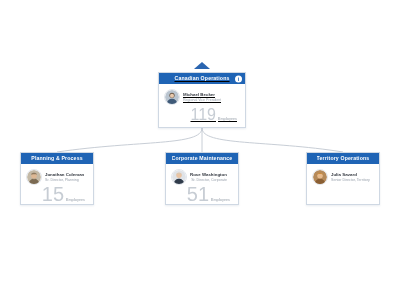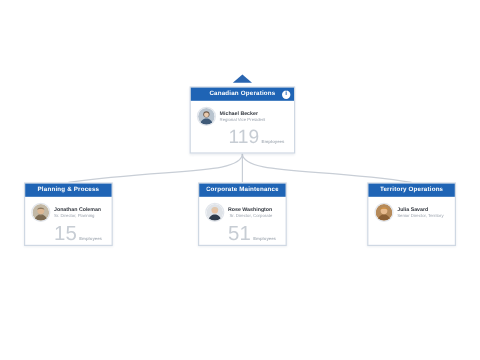--- a/index.html
+++ b/index.html
@@ -126,21 +126,21 @@
 
   .count-row {
     display: flex;
     align-items: baseline;
     justify-content: flex-end;
     gap: 2px;
     padding-right: 3px;
     margin-top: 2px;
   }
   .count-value {
-    font-size: 17px;
+    font-size: 20px;
     color: #c7cdd4;
     line-height: 15px;
     font-weight: normal;
   }
   .count-label {
     font-size: 3.6px;
     color: #aeb5bd;
     font-weight: bold;
   }
 
@@ -157,21 +157,21 @@
 
     <path d="M202,128 L202,152" stroke="#c8ced6" stroke-width="1" fill="none"></path>
 
     <path d="M202,128 C202,146 140,140 57,152" stroke="#c8ced6" stroke-width="1" fill="none"></path>
 
     <path d="M202,128 C202,146 268,140 343,152" stroke="#c8ced6" stroke-width="1" fill="none"></path>
   </svg>
 
   <div class="toggle-arrow" style="left:194px; top:62px;"></div>
 
-  <div class="node root" style="left:158px; top:72px; width:88px; height:56px;">
+  <div class="node root" style="left:158px; top:72px; width:88px; height:56px;text-decoration:underline;">
     <div class="node-header">
       <span class="node-title">Canadian Operations</span>
       <span class="info-icon">i</span>
     </div>
     <div class="node-body">
       <div class="person-row">
         <div class="avatar">
           <svg viewBox="0 0 32 32">
             <circle cx="16" cy="16" r="16" fill="#b9c4cf"></circle>
             <circle cx="16" cy="12" r="6" fill="#6e5b4b"></circle>

